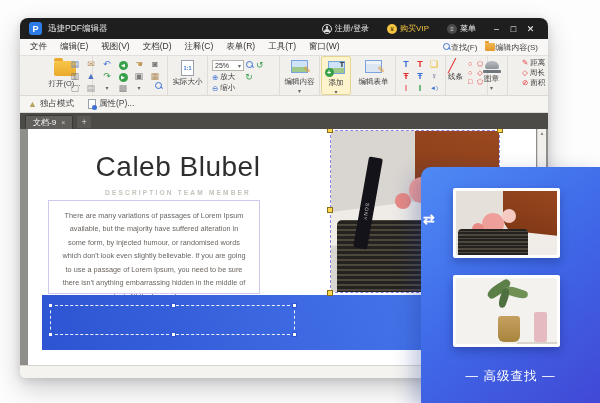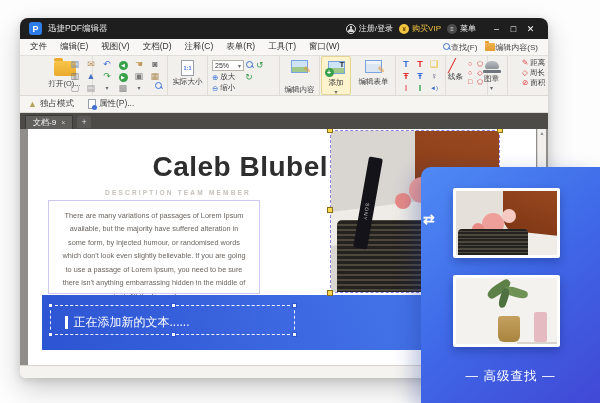--- a/index.html
+++ b/index.html
@@ -12,21 +12,21 @@
          background:#fff; border-radius:8px 8px 6px 6px;
          box-shadow:0 10px 26px rgba(0,0,0,.20), 0 2px 8px rgba(0,0,0,.12); z-index:1; overflow:hidden;}
 
   
   .titlebar { position:absolute; left:0; top:0; width:100%; height:21px; background:#1e1e1e;
               display:flex; align-items:center; padding:0 9px; gap:6px; }
   .logo { width:13px; height:13px; background:#2e7ce8; border-radius:3px; color:#fff;
           font-size:9px; font-weight:bold; display:flex; align-items:center; justify-content:center; }
   .apptitle { color:#e3e3e3; font-size:8.5px; }
   .tb-spacer { flex:1; }
-  .tb-item { display:flex; align-items:center; gap:3px; color:#ececec; font-size:8px; }
+  .tb-item { display:flex; align-items:center; gap:3px; color:#ececec; font-size:8px;margin-left:12px; }
   .tb-item.vip { color:#f3c442; }
   .circ { width:10px; height:10px; border-radius:50%; display:flex; align-items:center;
           justify-content:center; font-size:6px; }
   .circ.person { border:1px solid #ddd; position:relative; }
   .circ.person::before { content:""; position:absolute; top:1.5px; left:3px; width:2.5px; height:2.5px; border-radius:50%; background:#ddd; }
   .circ.person::after { content:""; position:absolute; bottom:0.5px; left:1.5px; width:5.5px; height:3px; border-radius:3px 3px 0 0; background:#ddd; }
   .circ.vipc { background:#f3c442; color:#5c4200; font-weight:bold; }
   .circ.menuc { background:#4b4b4b; color:#ddd; }
   .wbtns { display:flex; gap:0; margin-left:6px; }
   .wbtn { color:#fff; font-size:9px; width:17px; text-align:center; cursor:default; }
@@ -92,22 +92,22 @@
 
   
   .viewport { position:absolute; left:0; top:111px; width:100%; height:236px; background:#8f8e8b; overflow:hidden; }
   .pagedoc { position:absolute; left:8px; top:0; width:508px; height:236px; background:#fff; }
   .vscroll { position:absolute; right:2px; top:0; width:9px; height:236px; background:#f1f0ed; border-left:1px solid #d7d3cd;
              display:flex; flex-direction:column; justify-content:space-between; align-items:center; font-size:5px; color:#8a8a8a; padding:1px 0; }
   .statusbar { position:absolute; left:0; top:347px; width:100%; height:13px; background:#f4f3f0; border-top:1px solid #d8d4ce; }
   .hthumb { position:absolute; right:48px; top:4px; width:18px; height:5px; background:#c9c5bf; border-radius:2px; }
 
   
-  .doc-title { position:absolute; left:0; top:22px; width:300px; text-align:right;
-               font-size:28px; font-weight:bold; color:#2e2e2e; letter-spacing:0.5px; }
+  .doc-title { position:absolute; left:0; top:22px; width:300px; text-align:center;
+               font-size:28px; font-weight:normal; color:#2e2e2e; letter-spacing:0.5px; }
   .doc-sub { position:absolute; left:0; top:60px; width:300px; text-align:center;
              font-size:6.5px; letter-spacing:2.2px; color:#c6c1ba; font-weight:bold; }
   .textbox { position:absolute; left:20px; top:71px; width:212px; height:94px; border:1px solid #cfc9ef; background:#fff; }
   .bodytext { padding:8px 12px 0; font-size:7.3px; line-height:1.85; color:#6b6560; text-align:center; }
   .quote { position:absolute; left:10px; bottom:7px; font-size:10.5px; font-weight:bold; color:#4355cc; display:flex; align-items:center; gap:4px; }
   .qcursor { width:2.5px; height:11px; background:#4355cc; }
 
   .bluebar { position:absolute; left:14px; top:166px; width:492px; height:55px;
              background:linear-gradient(245deg,#4b7df0,#2d54d2); }
   .selbox { position:absolute; left:8px; top:10px; width:245px; height:30px; border:1px dashed rgba(255,255,255,.95); }
@@ -251,21 +251,21 @@
         <div class="zrow">
           <span style="color:#3f74d6">⊖</span>
           <span>缩小</span>
         </div>
       </div>
 
       <div class="tgrp" style="left:260px;width:40px;padding-top:4px;">
         <div class="imgthumb">
           <span class="pencil">✎</span>
         </div>
-        <div class="lbl" style="margin-top:12px;">编辑内容</div>
+        <div class="lbl" style="margin-top:4px;">编辑内容</div>
         <div class="lbl dd">▾</div>
       </div>
 
       <div class="tgrp hl" style="left:301px;width:30px;padding-top:4px;">
         <div class="imgthumb">
           <span class="tmark">T</span>
           <span class="addplus">+</span>
         </div>
         <div class="lbl" style="margin-top:4px;">添加</div>
         <div class="lbl dd">▾</div>
@@ -372,24 +372,20 @@
           <div class="yh" style="left:-4px;top:-4px;"></div>
           <div class="yh" style="right:-4px;top:-4px;"></div>
           <div class="yh" style="left:-4px;bottom:-4px;"></div>
           <div class="yh" style="right:-4px;bottom:-4px;"></div>
           <div class="yh" style="left:-4px;top:76px;"></div>
           <div class="yh" style="right:-4px;top:76px;"></div>
         </div>
 
         <div class="bluebar">
           <div class="selbox">
-            <div class="addingtxt">
-              <span class="wcursor"></span>
-              <span>正在添加新的文本......</span>
-            </div>
             <div class="h" style="left:-3px;top:-3px;"></div>
             <div class="h" style="left:120px;top:-3px;"></div>
             <div class="h" style="right:-3px;top:-3px;"></div>
             <div class="h" style="left:-3px;bottom:-3px;"></div>
             <div class="h" style="left:120px;bottom:-3px;"></div>
             <div class="h" style="right:-3px;bottom:-3px;"></div>
           </div>
         </div>
       </div>
 

